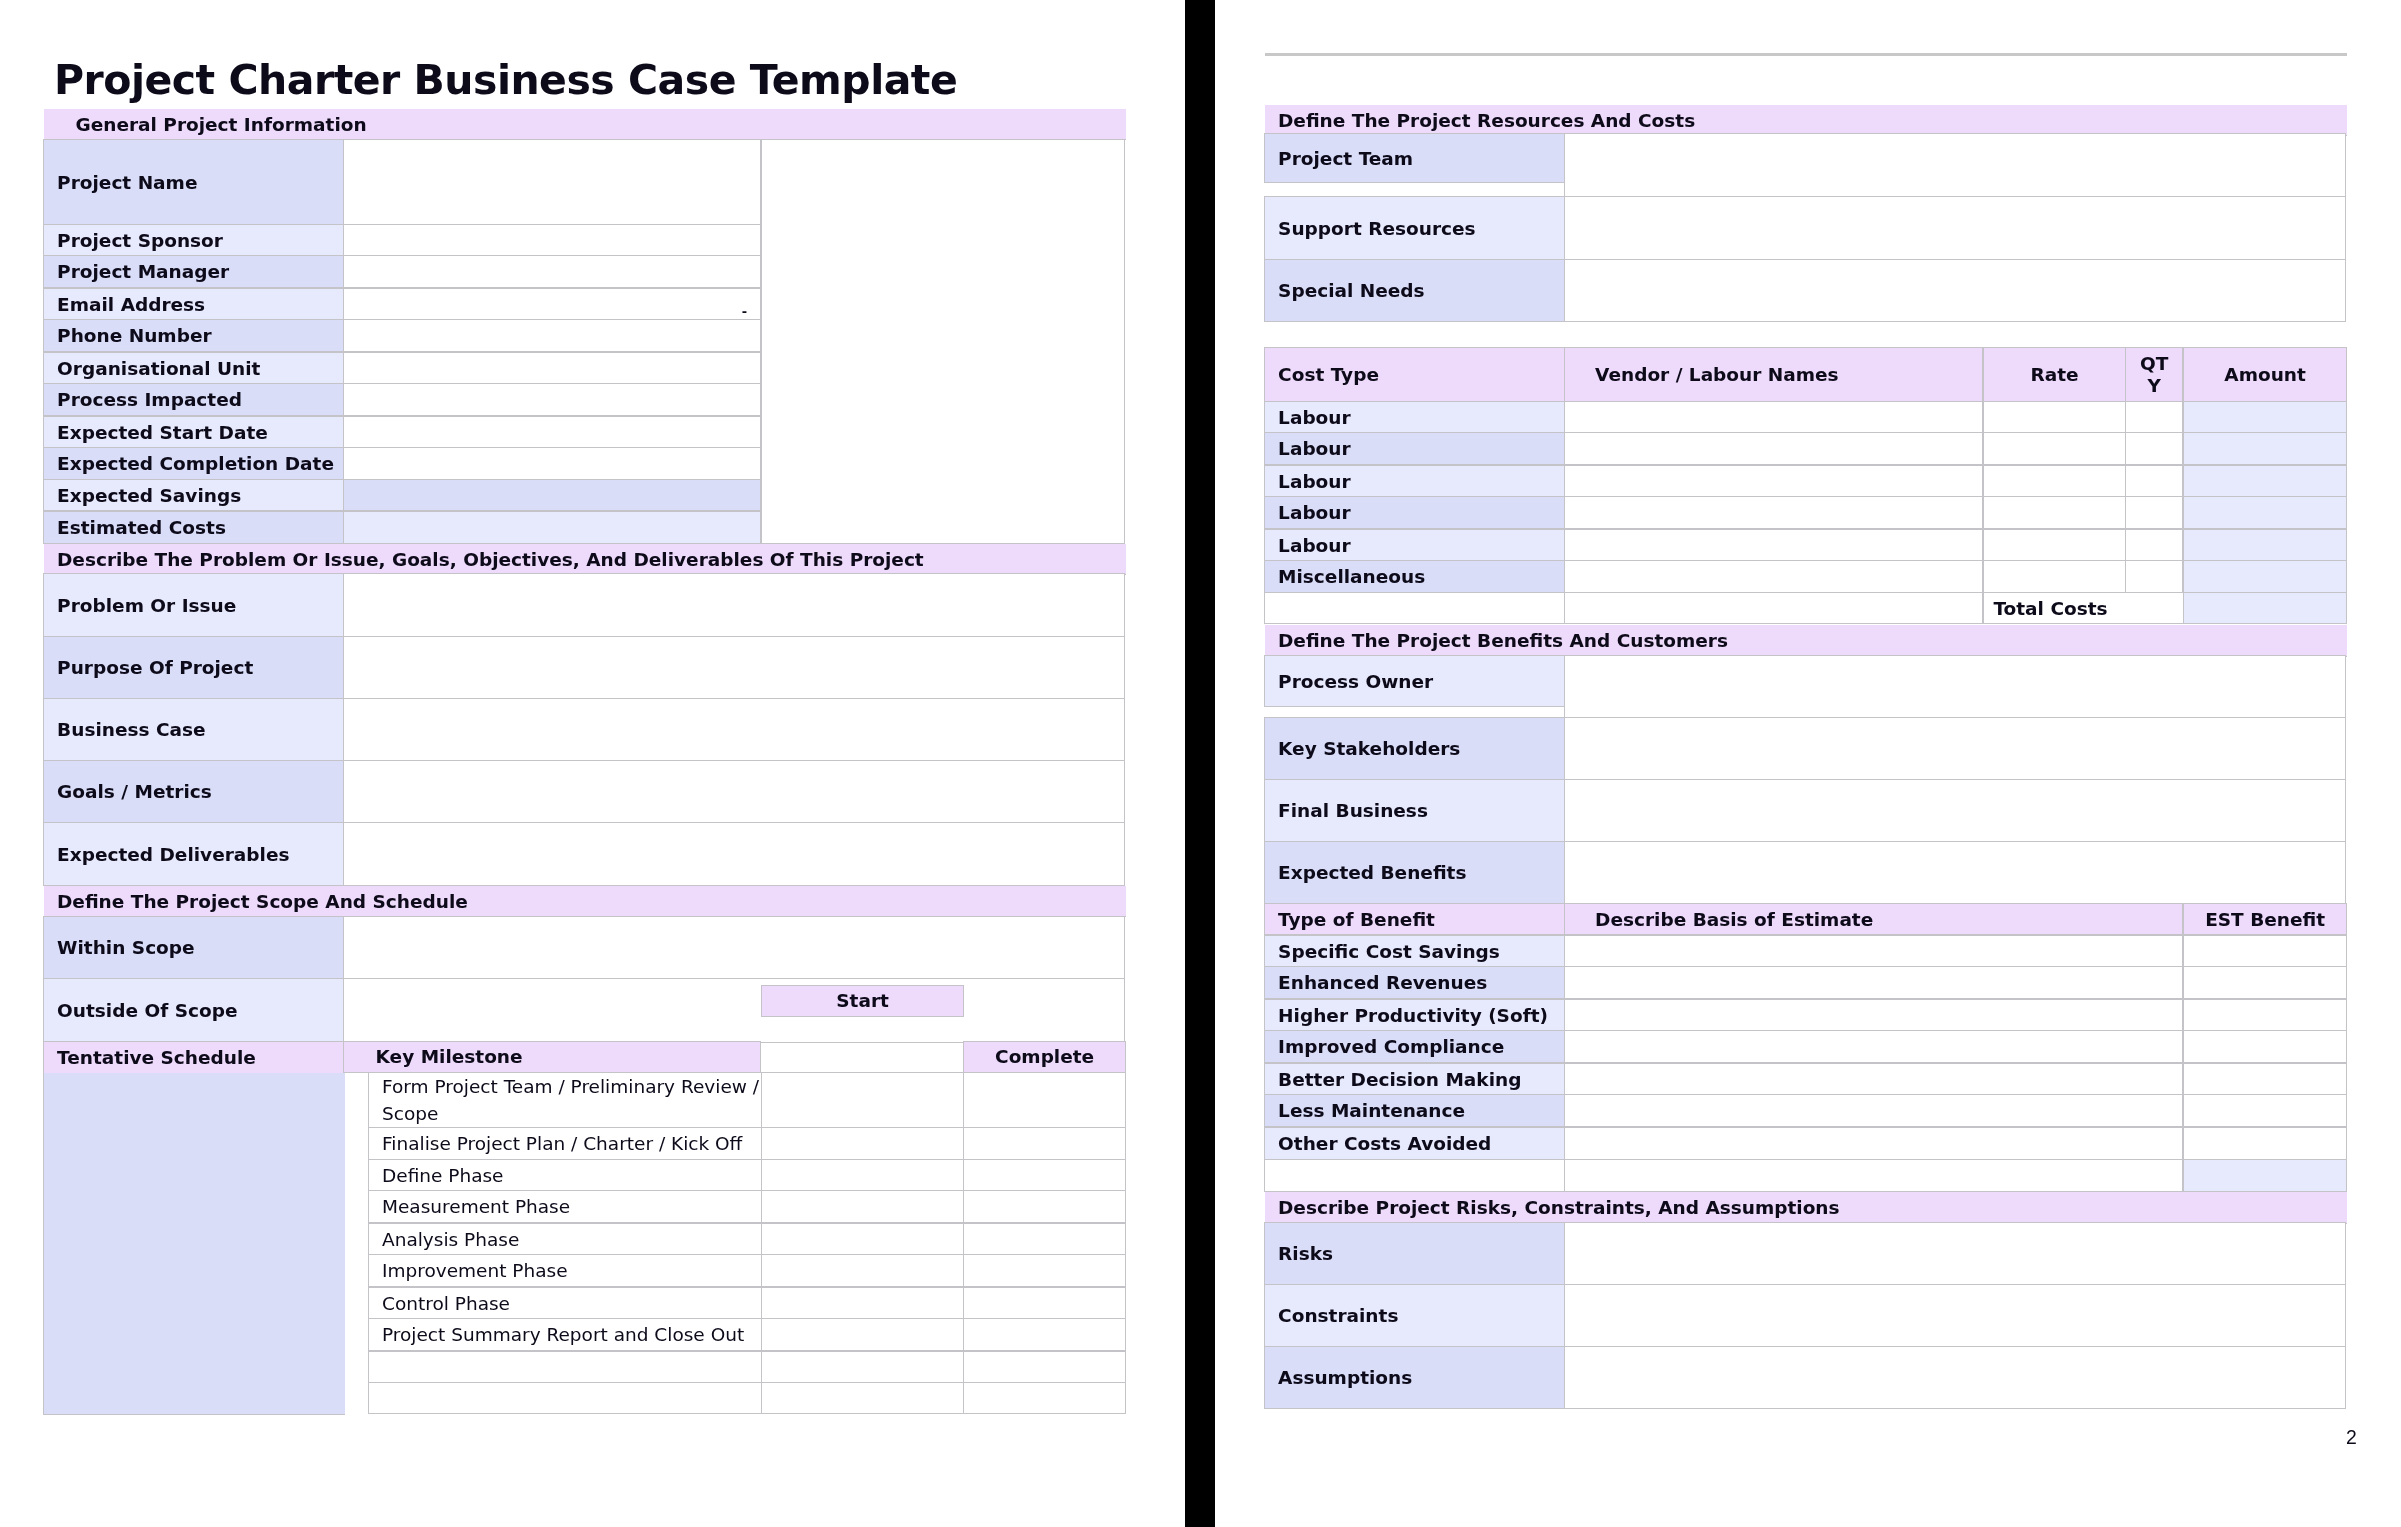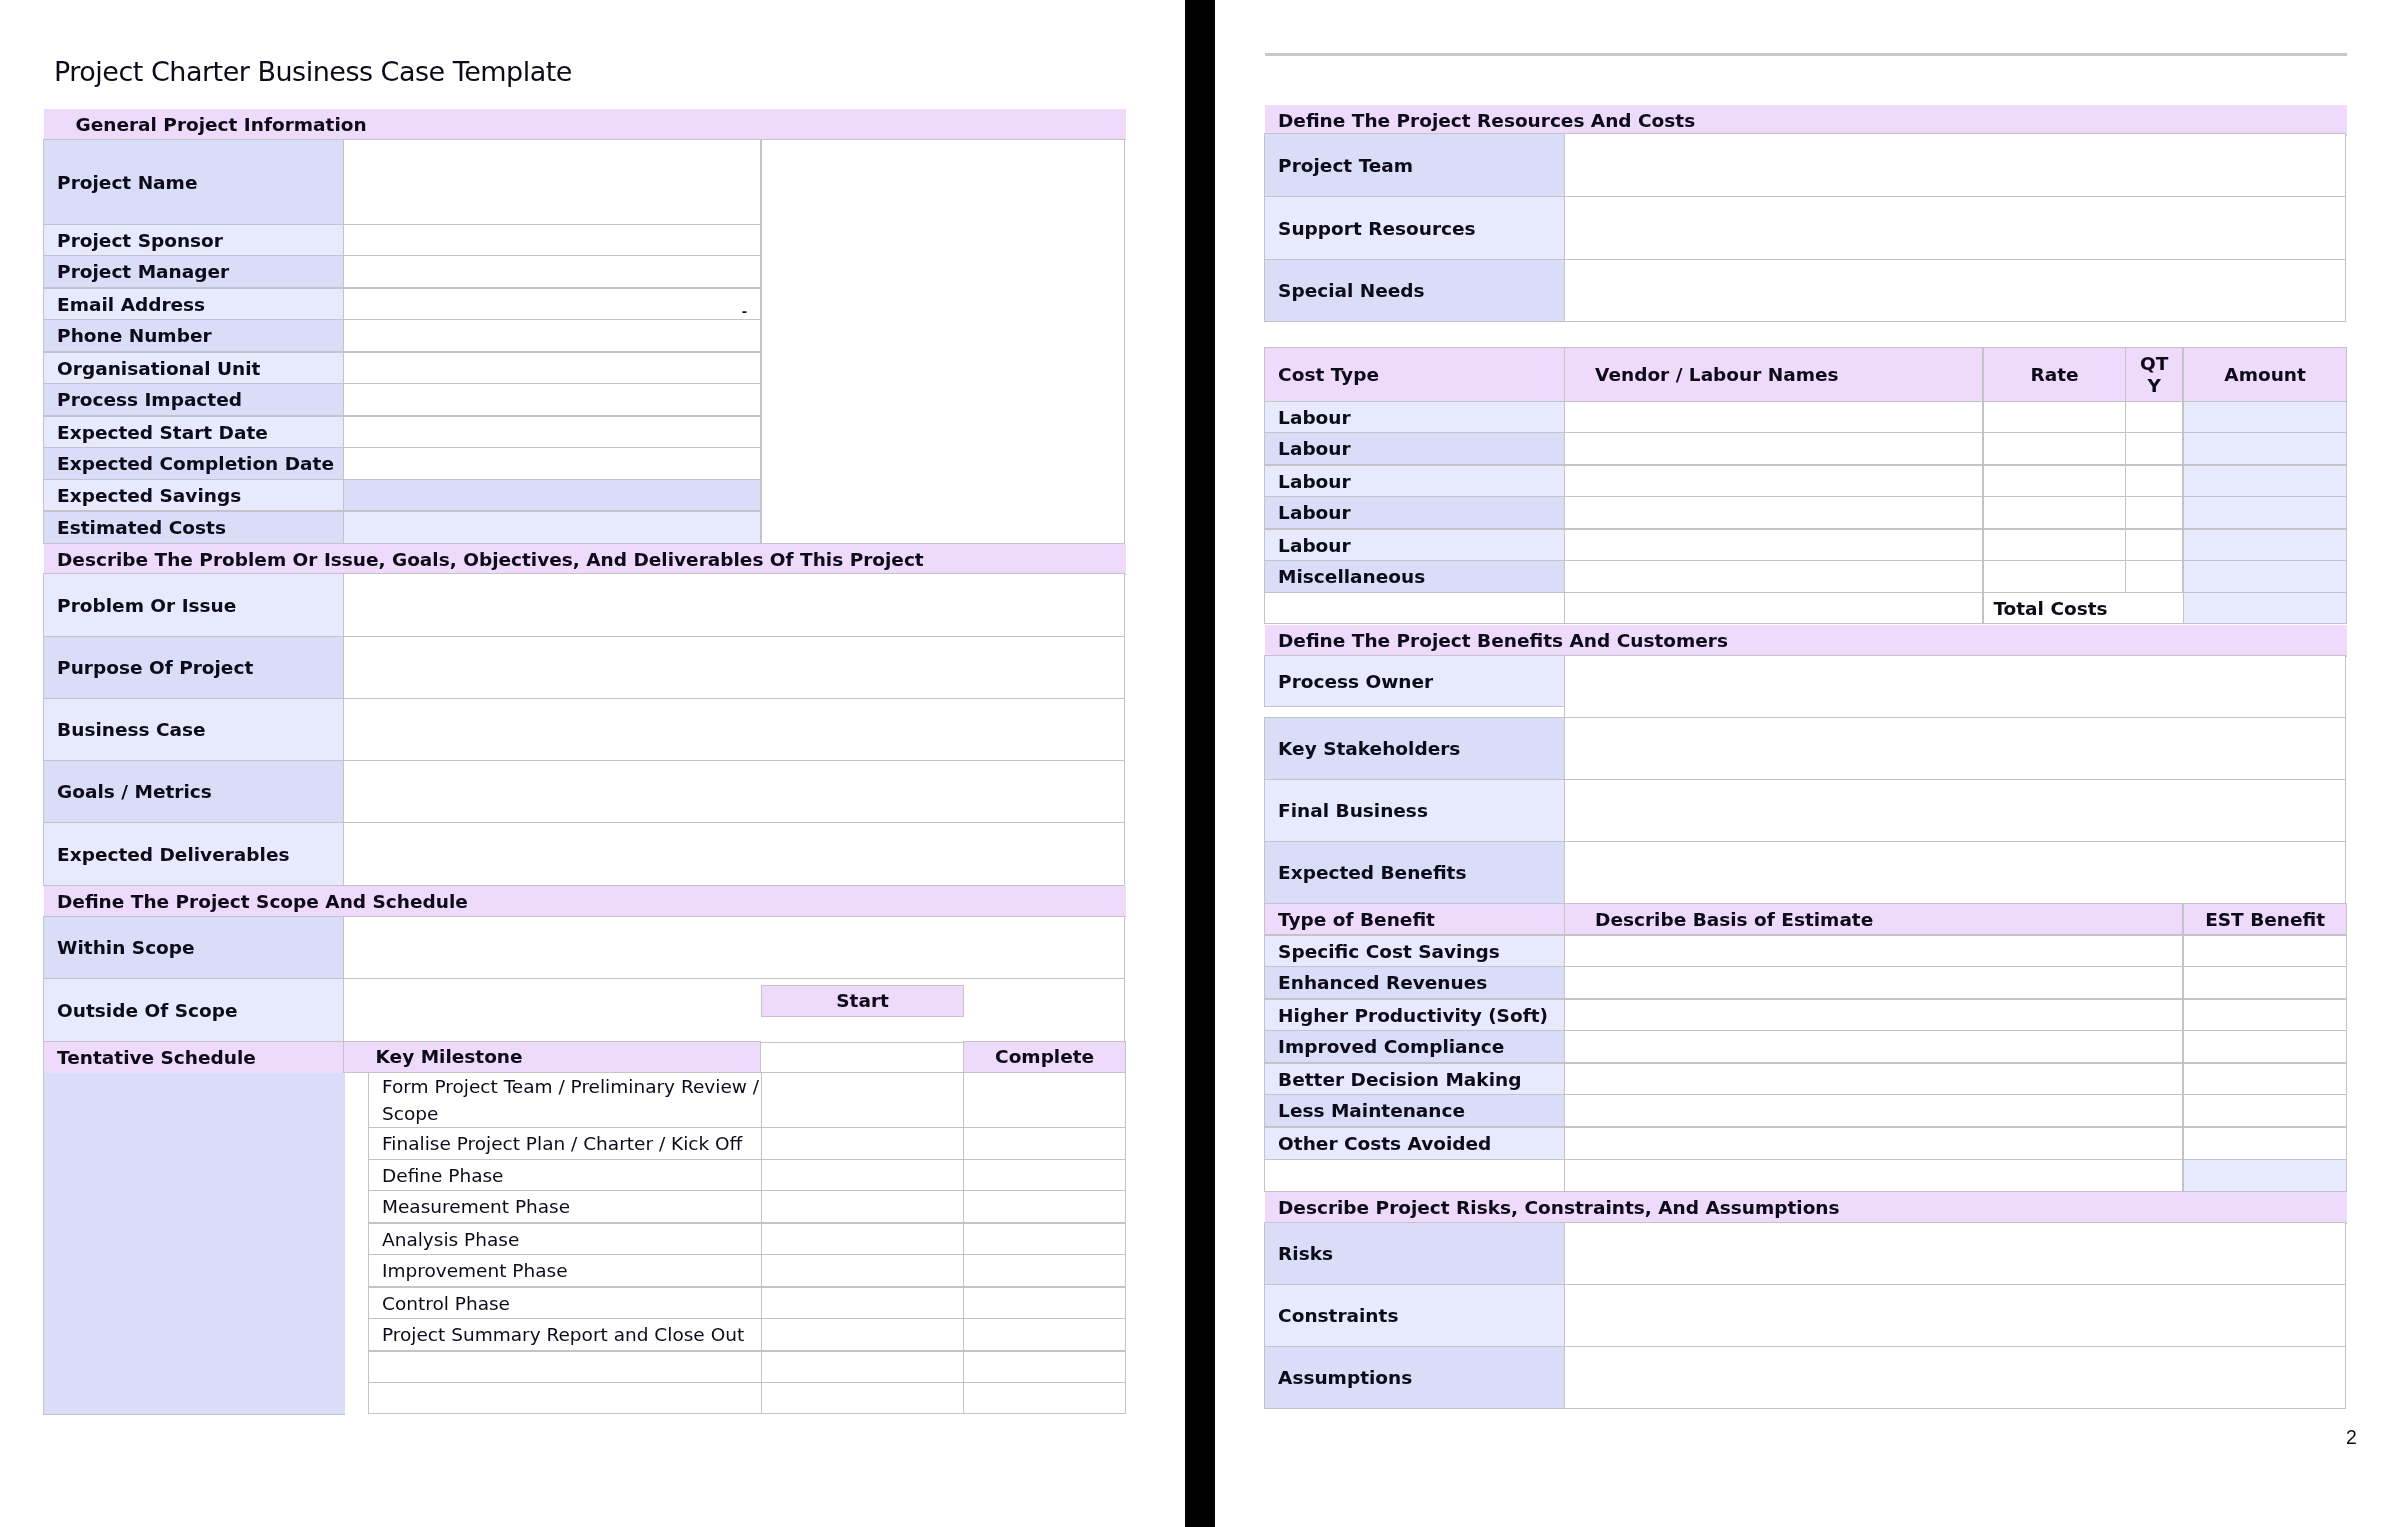--- a/index.html
+++ b/index.html
@@ -1,20 +1,20 @@
 <!DOCTYPE html>
 <html style="font-size:15px"><head>
 <meta charset="utf-8">
 <style>
   html,body{margin:0;padding:0;}
   body{width:2401px;height:1528px;position:relative;background:#ffffff;overflow:hidden;
        font-family:"DejaVu Sans","Liberation Sans",sans-serif;color:#0d0a1a;}
   .abs{position:absolute;box-sizing:border-box;}
   .page-divider{left:1185px;top:0;width:30px;height:1528px;background:#000;}
-  .title{left:54px;top:56px;font-size:27px;font-weight:normal;white-space:nowrap;letter-spacing:-0.5px;}
+  .title{left:54px;top:56px;font-size:41px;font-weight:bold;white-space:nowrap;letter-spacing:-0.5px;}
   .topline{left:1265px;top:53px;width:1082px;height:2.8px;background:#c8c8c8;}
   .band{background:#eedafa;border-bottom:1.9px solid #c4c4c8;font-size:18.5px;font-weight:bold;
         display:flex;align-items:center;padding-left:13px;white-space:nowrap;}
   .cell{border:1.9px solid #c4c4c8;margin:-0.9px 0 0 -0.9px;font-size:18.5px;font-weight:bold;
         display:flex;align-items:center;padding-left:13px;white-space:nowrap;overflow:hidden;}
   .lab-a{background:#e7e9fc;}
   .lab-b{background:#d9ddf8;}
   .val{background:#ffffff;}
   .hdr{background:#eedafa;}
   .ctr{justify-content:center;padding-left:0;}
@@ -134,21 +134,21 @@
 <div class="abs cell val norm" style="left:344px;top:1383px;width:418px;height:32px;"></div>
 <div class="abs cell val" style="left:762px;top:1383px;width:203px;height:32px;"></div>
 <div class="abs cell val" style="left:964px;top:1383px;width:163px;height:32px;"></div>
 
 <div class="abs page-divider"></div>
 
 <div class="abs topline"></div>
 
 <div class="abs band" style="left:1265px;top:105px;width:1082px;height:31px;">Define The Project Resources And Costs</div>
 
-<div class="abs cell lab-b" style="left:1265px;top:134px;width:302px;height:64px;">Project Team</div>
+<div class="abs cell lab-b" style="left:1265px;top:134px;width:302px;height:50px;">Project Team</div>
 <div class="abs cell val" style="left:1565px;top:134px;width:782px;height:64px;"></div>
 
 <div class="abs cell lab-a" style="left:1265px;top:197px;width:302px;height:64px;">Support Resources</div>
 <div class="abs cell val" style="left:1565px;top:197px;width:782px;height:64px;"></div>
 
 <div class="abs cell lab-b" style="left:1265px;top:260px;width:302px;height:63px;">Special Needs</div>
 <div class="abs cell val" style="left:1565px;top:260px;width:782px;height:63px;"></div>
 
 <div class="abs cell hdr" style="left:1265px;top:348px;width:302px;height:55px;">Cost Type</div>
 <div class="abs cell hdr" style="left:1565px;top:348px;width:419px;height:55px;padding-left:30px;">Vendor / Labour Names</div>

